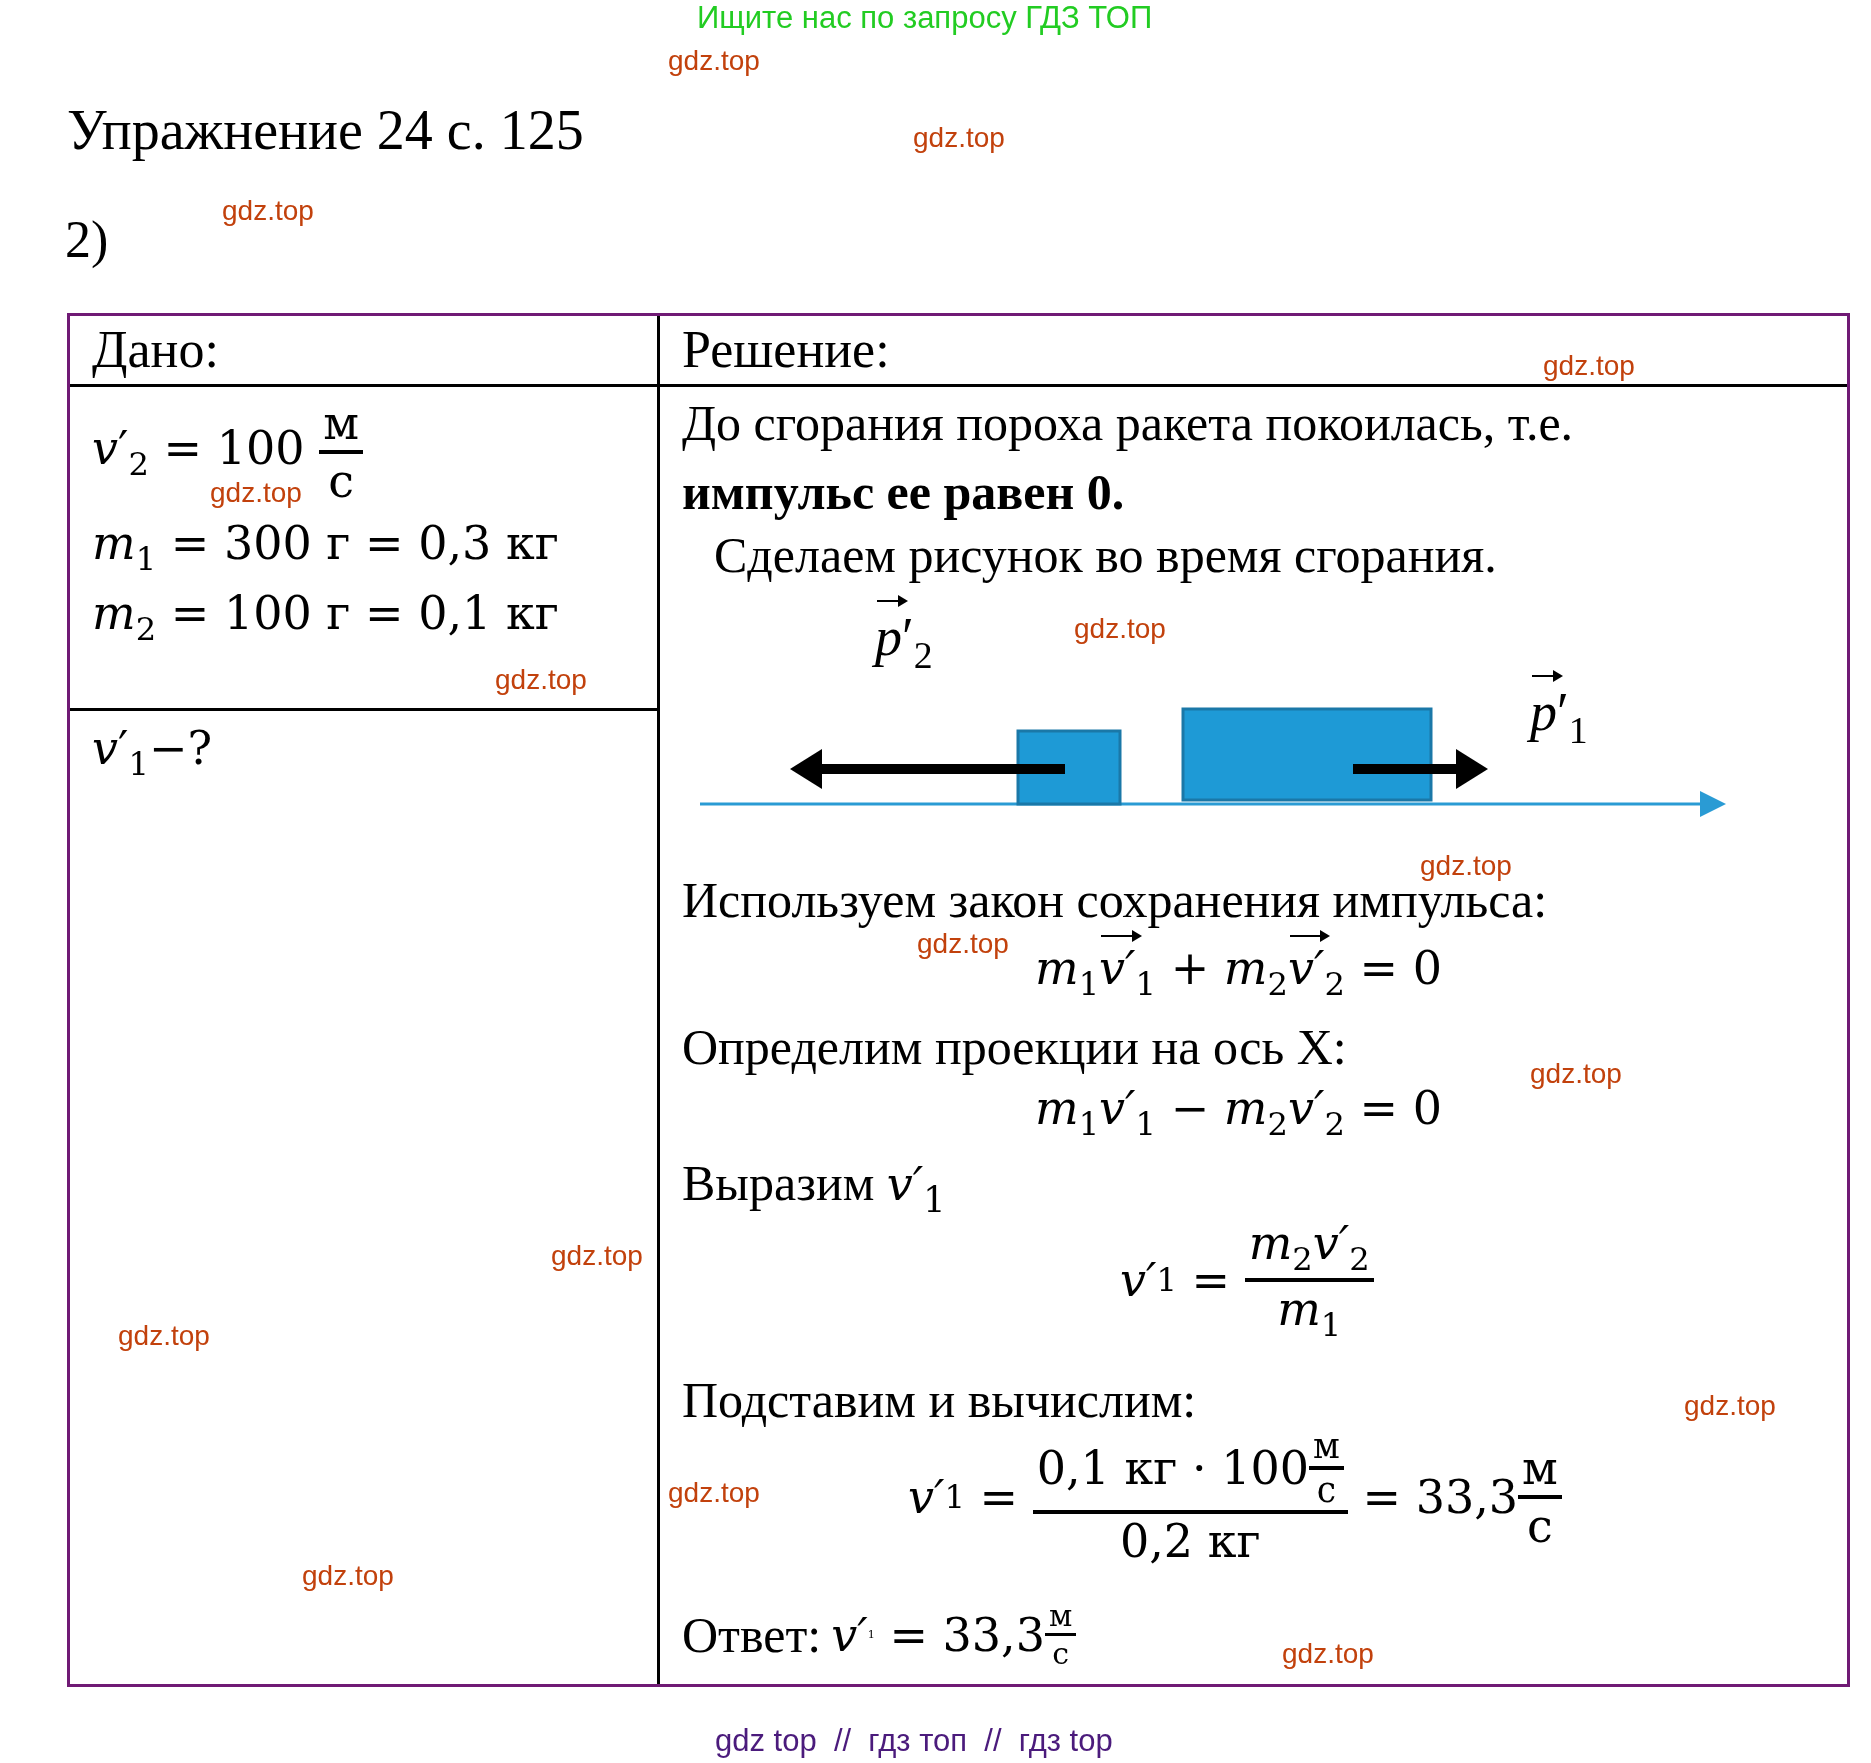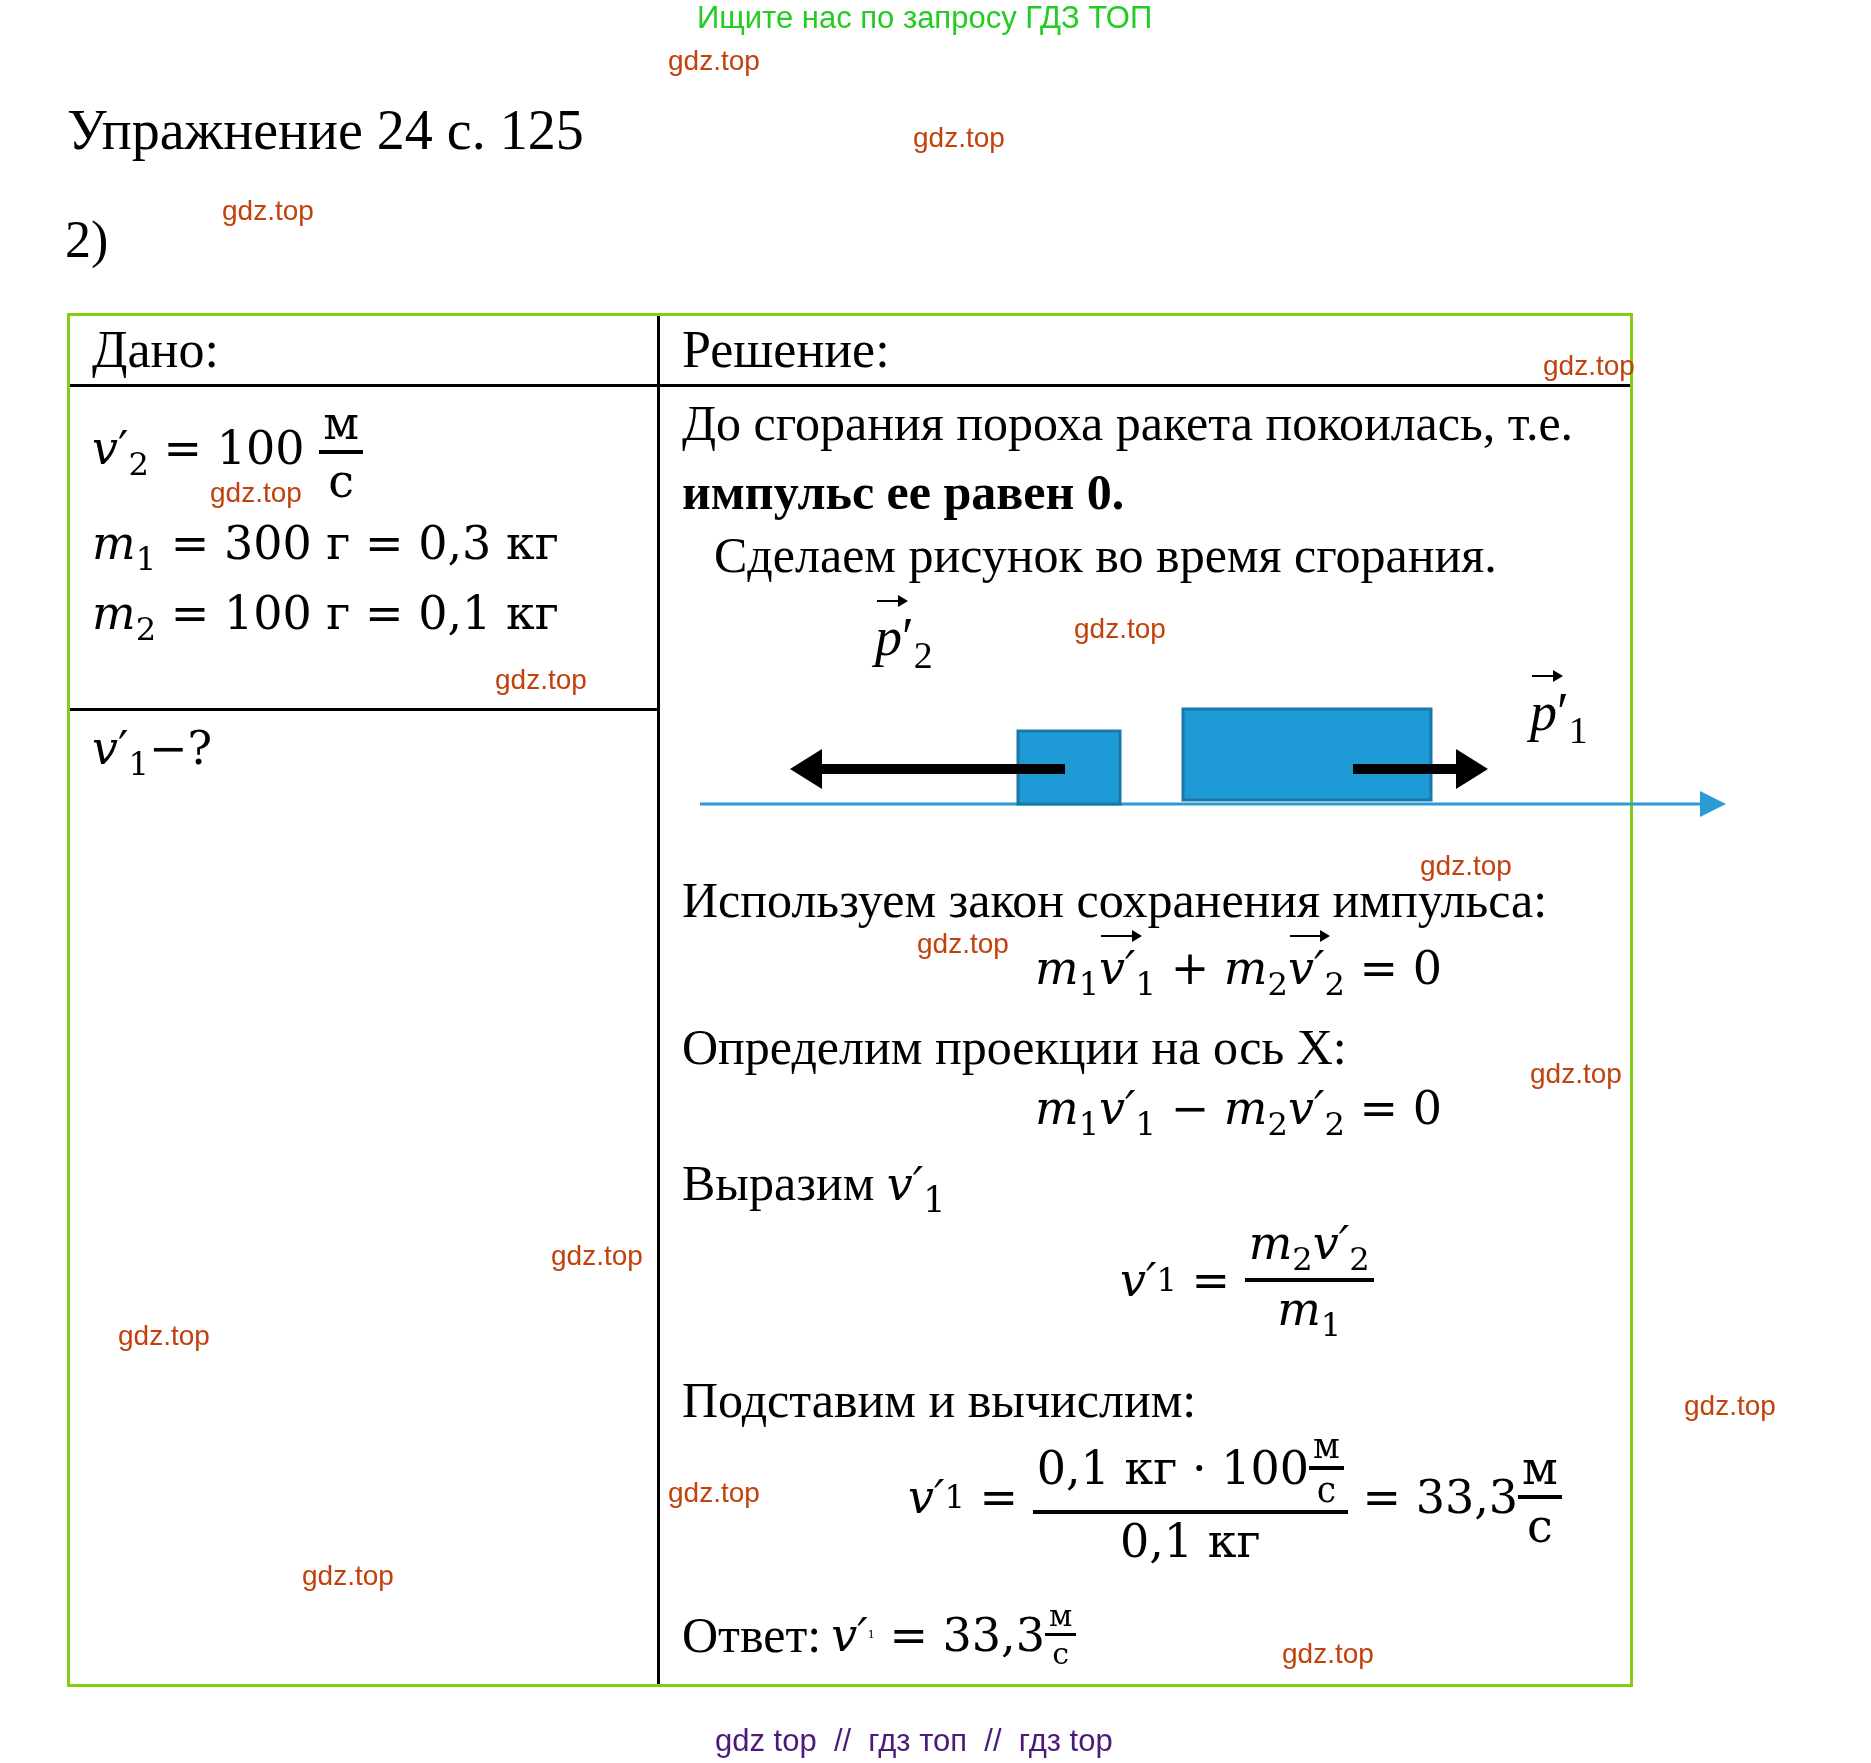--- a/index.html
+++ b/index.html
@@ -3,22 +3,22 @@
 <meta charset="utf-8">
 <style>
   html, body { margin:0; padding:0; background:#ffffff; }
   body { width:1871px; height:1763px; position:relative; overflow:hidden;
          font-family:"Liberation Serif", serif; color:#000; }
   .abs { position:absolute; white-space:nowrap; }
   .banner { color:#22cc22; font-family:"Liberation Sans", sans-serif; font-size:31px; }
   .wm { font-family:"Liberation Sans", sans-serif; font-size:28px; color:#c2410c; }
   .title { font-size:56px; }
   .num { font-size:52px; }
-  .table { position:absolute; left:67px; top:313px; width:1566px; height:1374px;
-           border:3px solid #84cc16; box-sizing:border-box; }
+  .table { position:absolute; left:67px; top:313px; width:1783px; height:1374px;
+           border:3px solid #701a75; box-sizing:border-box; }
   .hline { position:absolute; height:3px; background:#000; }
   .vline { position:absolute; width:3px; background:#000; }
   .cellhead { font-size:52px; }
   .txt { font-size:50px; }
   .math { font-family:"DejaVu Serif", serif; font-size:46px; }
   .mi { font-style:italic; }
   sub.s { font-size:0.7em; vertical-align:-0.35em; font-style:normal; }
   .frac { display:inline-flex; flex-direction:column; align-items:center; vertical-align:middle; }
   .frac .top, .frac .bot { padding:0 4px; }
   .frac .bar { align-self:stretch; height:4px; background:#000; }
@@ -129,21 +129,21 @@
     <span class="frac">
       <span class="top" style="display:flex; align-items:center;">
           <span>0,1 кг · 100</span>
         <span class="frac" style="font-size:0.75em;">
             <span class="top">м</span>
             <span class="bar"></span>
             <span class="bot">с</span>
           </span>
       </span>
       <span class="bar"></span>
-      <span class="bot">0,1 кг</span>
+      <span class="bot">0,2 кг</span>
     </span>
     <span style="white-space:pre;"> = 33,3</span>
     <span class="frac">
         <span class="top">м</span>
         <span class="bar"></span>
         <span class="bot">с</span>
       </span>
   </div>
 
   <div class="abs" style="left:612px; top:1282px; display:flex; align-items:center;">

